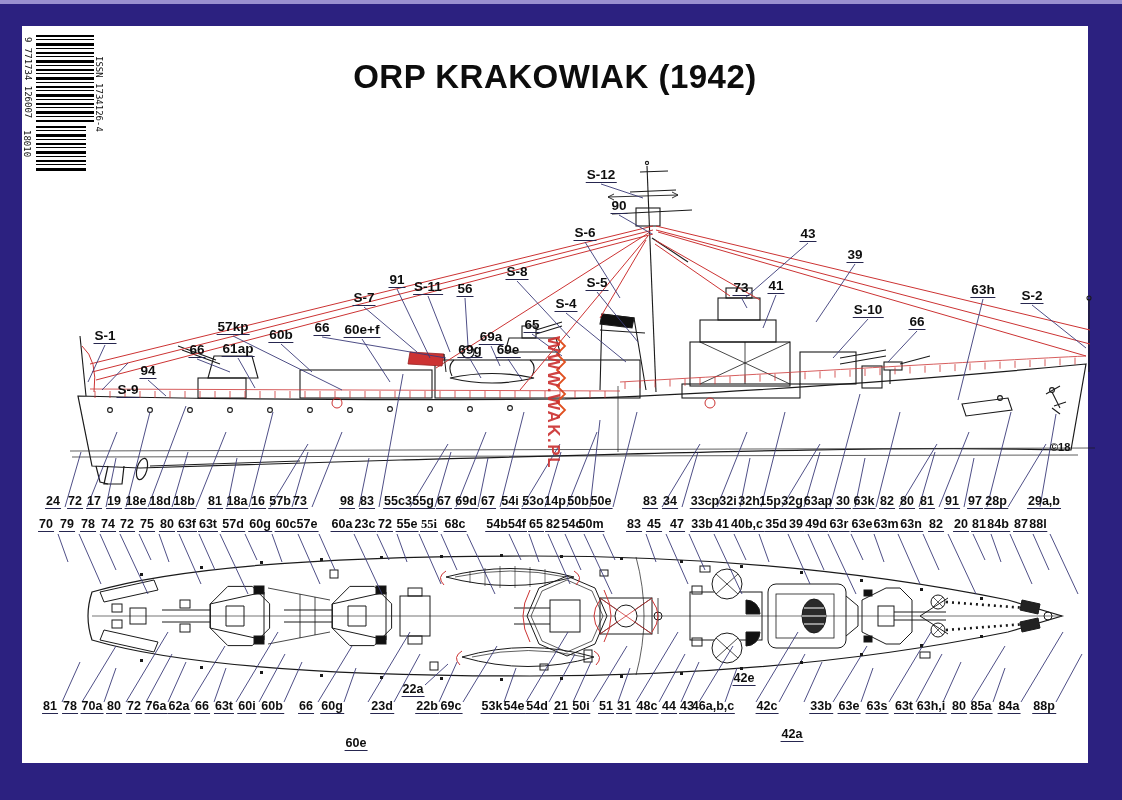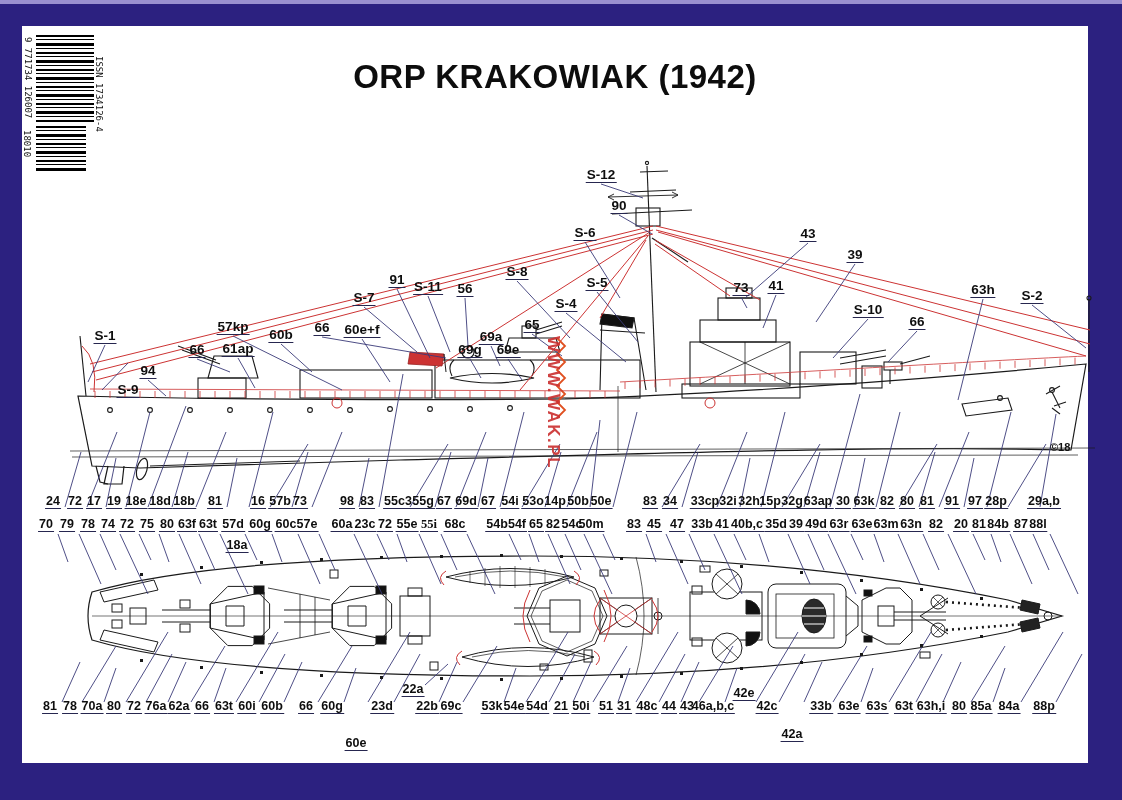--- a/index.html
+++ b/index.html
@@ -517,21 +517,21 @@
   </div>
 <div id="row-top">
     <span class="lbl" style="left: 53px; top: 495px;">24</span>
     <span class="lbl" style="left: 75px; top: 495px;">72</span>
     <span class="lbl" style="left: 94px; top: 495px;">17</span>
     <span class="lbl" style="left: 114px; top: 495px;">19</span>
     <span class="lbl" style="left: 136px; top: 495px;">18e</span>
     <span class="lbl" style="left: 160px; top: 495px;">18d</span>
     <span class="lbl" style="left: 184px; top: 495px;">18b</span>
     <span class="lbl" style="left: 215px; top: 495px;">81</span>
-    <span class="lbl" style="left: 237px; top: 495px; margin-top: 44px;">18a</span>
+    <span class="lbl" style="left: 237px; top: 495px;">18a</span>
     <span class="lbl" style="left: 258px; top: 495px;">16</span>
     <span class="lbl" style="left: 280px; top: 495px;">57b</span>
     <span class="lbl" style="left: 300px; top: 495px;">73</span>
     <span class="lbl" style="left: 347px; top: 495px;">98</span>
     <span class="lbl" style="left: 367px; top: 495px;">83</span>
     <span class="lbl" style="left: 398px; top: 495px;">55c3</span>
     <span class="lbl" style="left: 423px; top: 495px;">55g</span>
     <span class="lbl" style="left: 444px; top: 495px;">67</span>
     <span class="lbl" style="left: 466px; top: 495px;">69d</span>
     <span class="lbl" style="left: 488px; top: 495px;">67</span>
@@ -626,21 +626,21 @@
     <span class="lbl" style="left: 514px; top: 700px;">54e</span>
     <span class="lbl" style="left: 537px; top: 700px;">54d</span>
     <span class="lbl" style="left: 561px; top: 700px;">21</span>
     <span class="lbl" style="left: 581px; top: 700px;">50i</span>
     <span class="lbl" style="left: 606px; top: 700px;">51</span>
     <span class="lbl" style="left: 624px; top: 700px;">31</span>
     <span class="lbl" style="left: 647px; top: 700px;">48c</span>
     <span class="lbl" style="left: 669px; top: 700px;">44</span>
     <span class="lbl" style="left: 687px; top: 700px;">43</span>
     <span class="lbl" style="left: 713px; top: 700px;">46a,b,c</span>
-    <span class="lbl" style="left: 744px; top: 687px;">42e</span>
+    <span class="lbl" style="left: 744px; top: 672px;">42e</span>
     <span class="lbl" style="left: 767px; top: 700px;">42c</span>
     <span class="lbl" style="left: 792px; top: 700px; margin-top: 28px;">42a</span>
     <span class="lbl" style="left: 821px; top: 700px;">33b</span>
     <span class="lbl" style="left: 849px; top: 700px;">63e</span>
     <span class="lbl" style="left: 877px; top: 700px;">63s</span>
     <span class="lbl" style="left: 904px; top: 700px;">63t</span>
     <span class="lbl" style="left: 931px; top: 700px;">63h,i</span>
     <span class="lbl" style="left: 959px; top: 700px;">80</span>
     <span class="lbl" style="left: 981px; top: 700px;">85a</span>
     <span class="lbl" style="left: 1009px; top: 700px;">84a</span>

